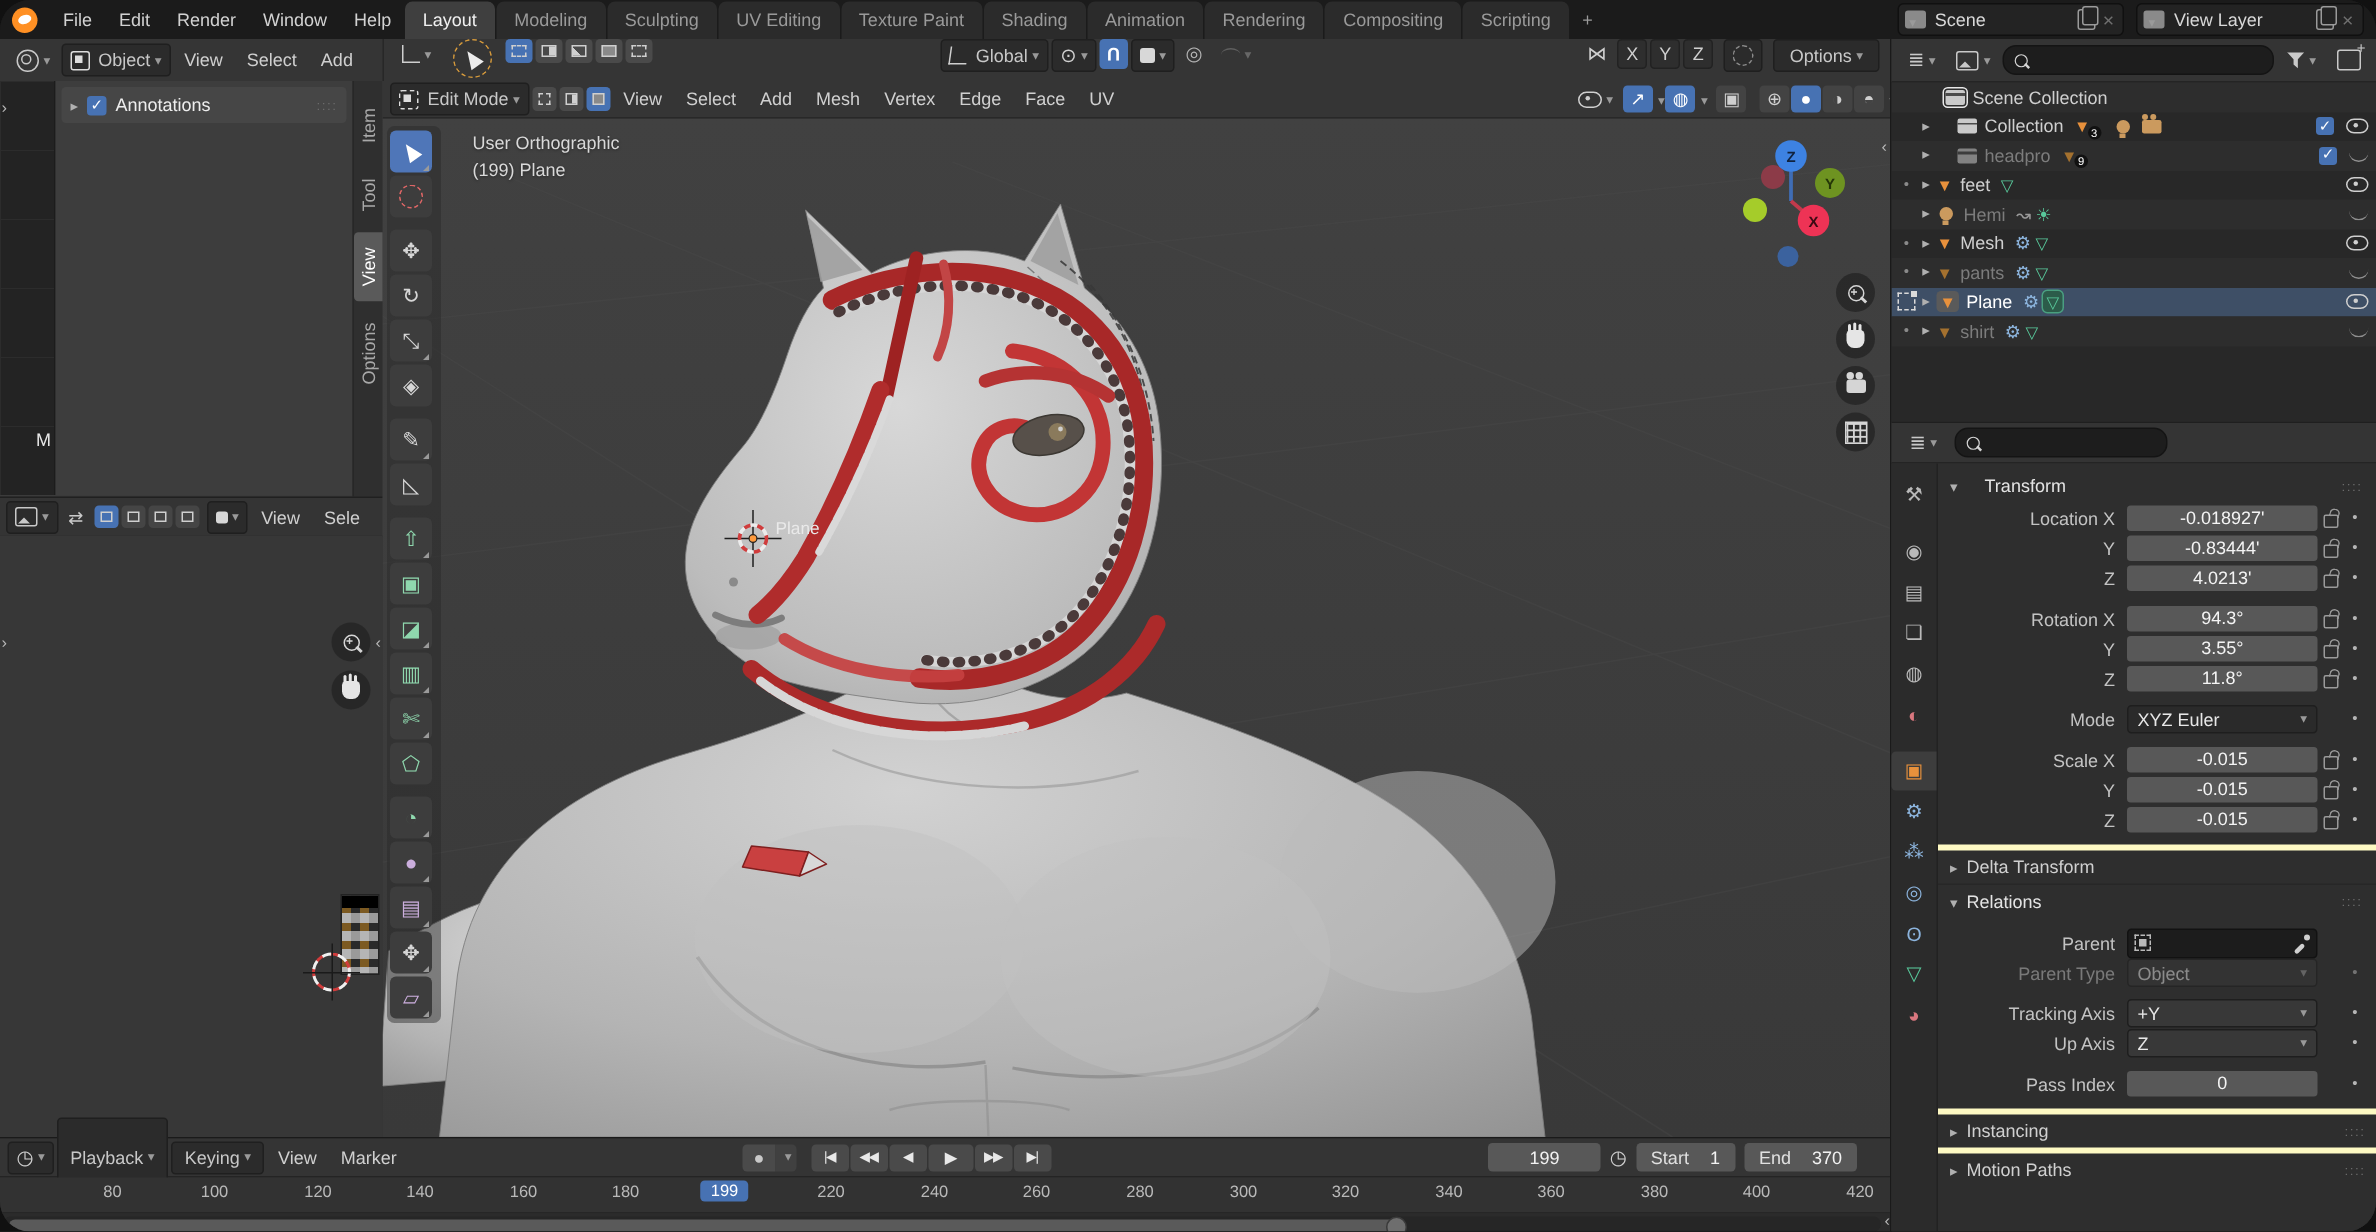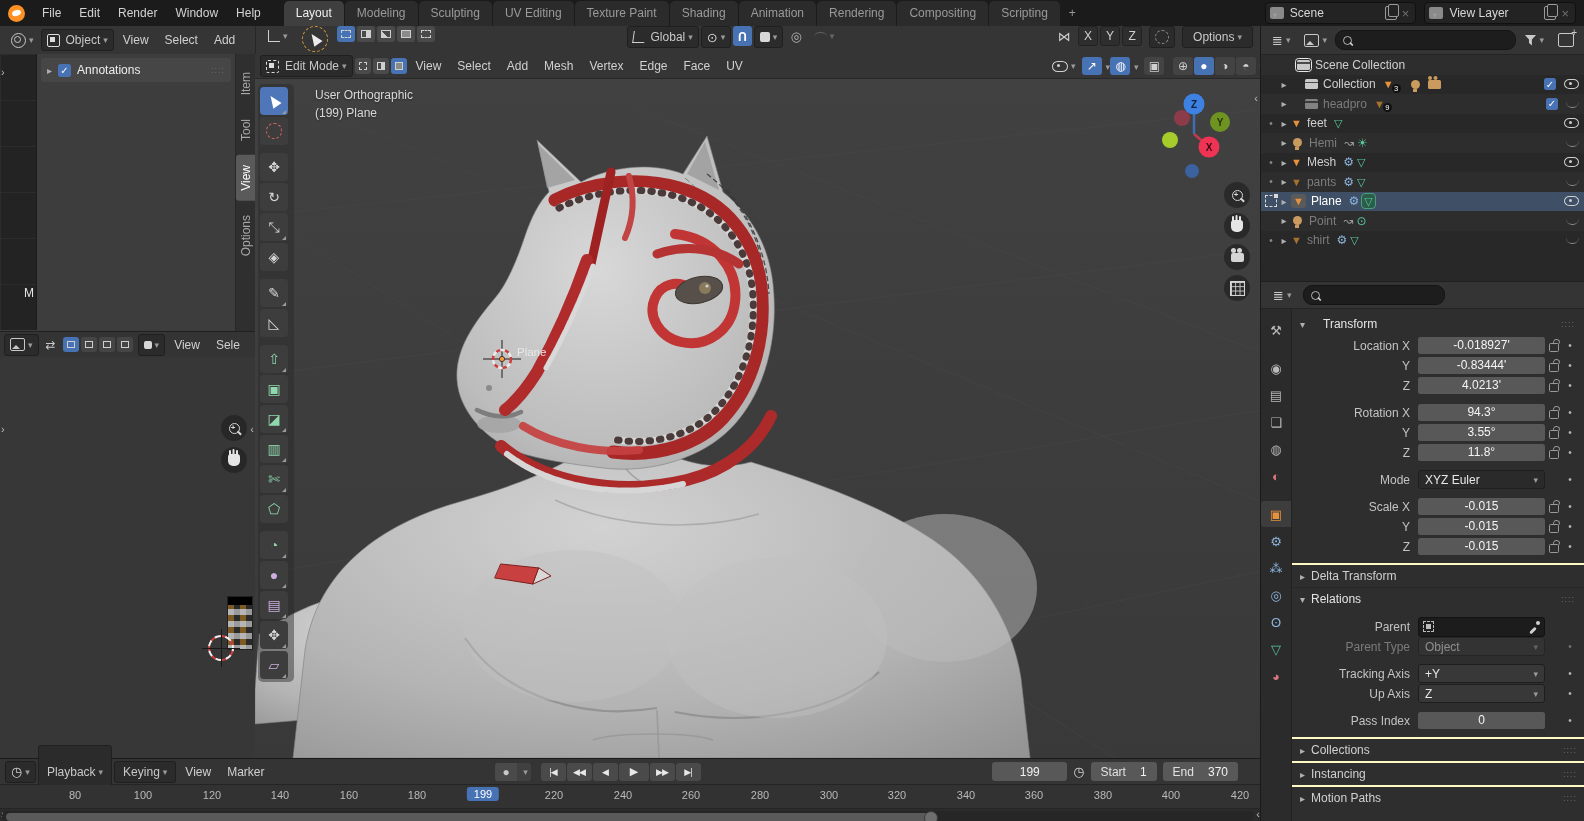--- a/index.html
+++ b/index.html
@@ -1,26 +1,26 @@
 <!DOCTYPE html>
 <html><head>
 <meta charset="utf-8">
 <style>
   html,body{margin:0;padding:0;background:#111;}
   #app{position:relative;width:1584px;height:821px;overflow:hidden;background:#1d1d1d;
-       font-family:"Liberation Sans","DejaVu Sans",sans-serif;font-size:12px;color:#c8c8c8;
+       font-family:"Liberation Sans","DejaVu Sans",sans-serif;font-size:12px;color:#c8c8c8;border-radius:20px;
        -webkit-font-smoothing:antialiased;}
   .r{position:absolute;}
   .dd::after{content:'▾';font-size:9px;color:#9a9a9a;margin-left:3px;}
   
   #topbar{left:0;top:0;width:1584px;height:26px;background:#1b1b1b;display:flex;align-items:center;}
   .logo{width:17px;height:17px;border-radius:50%;background:#ff9024;margin:0 8px 0 8px;position:relative;}
   .logo::after{content:'';position:absolute;left:4px;top:5px;width:9px;height:6px;border-radius:50%;background:#fff;transform:rotate(-18deg);}
   .tmenu{padding:0 9px;color:#d2d2d2;cursor:default;}
-  .wtabs{display:flex;margin-left:14px;height:26px;align-items:flex-end;}
+  .wtabs{display:flex;height:26px;align-items:flex-end;}
   .wtab{padding:5px 12px 6px;background:#2b2b2b;color:#9a9a9a;margin-right:1px;border-radius:5px 5px 0 0;}
   .wtab.active{background:#3f3f3f;color:#f0f0f0;}
   .wtab.plus{background:transparent;color:#9a9a9a;padding:5px 8px 6px;}
   #topbar .spacer{flex:1;}
   .selblock{display:flex;align-items:center;background:#232323;border:1px solid #101010;border-radius:4px;height:20px;margin-right:8px;padding:0 4px;}
   .selblock .lbl{color:#d8d8d8;padding:0 6px;min-width:86px;}
   .mini-ic{width:14px;height:12px;background:#8a8a8a;border-radius:2px;position:relative;}
   .copy-ic{width:10px;height:12px;border:1.2px solid #9a9a9a;border-radius:2px;position:relative;margin:0 3px;}
   .copy-ic::before{content:'';position:absolute;left:2px;top:-3px;width:9px;height:11px;border:1.2px solid #9a9a9a;border-radius:2px;background:#232323;}
   .x-ic::before{content:'×';color:#707070;font-size:13px;padding:0 2px;}
@@ -180,21 +180,21 @@
   
   #props-header{height:26px;background:#343434;border-top:1px solid #1f1f1f;border-bottom:1px solid #242424;display:flex;align-items:center;padding:0 6px;gap:6px;}
   #props{display:flex;height:515px;background:#2e2e2e;}
   #ptabs{width:30px;background:#2b2b2b;border-right:1px solid #222;display:flex;flex-direction:column;align-items:center;padding-top:8px;gap:1px;}
   .ptab{width:30px;height:26px;display:flex;align-items:center;justify-content:center;font-size:13px;color:#b9b9b9;}
   .ptab.active{background:#3d3d3d;border-radius:3px 0 0 3px;}
   .ptab.space{height:10px;}
   #pbody{flex:1;overflow:hidden;padding-top:4px;}
   .panel-head{display:flex;align-items:center;height:22px;padding:0 8px;color:#e4e4e4;}
   .panel-head .grip{margin-right:2px;}
-  .section-head{display:flex;align-items:center;height:22px;padding:0 8px;color:#d0d0d0;border-top:2px solid #fef9c3;}
+  .section-head{display:flex;align-items:center;height:22px;padding:0 8px;color:#d0d0d0;border-top:4px solid #fef9c3;}
   .prow{display:flex;align-items:center;height:19px;margin:1px 8px 1px 0;}
   .plabel{width:118px;text-align:right;padding-right:8px;color:#c3c3c3;}
   .pfield{flex:1;height:17px;background:#585858;border-radius:2.5px;color:#f4f4f4;text-align:center;line-height:17px;}
   .pselect{flex:1;height:17px;background:#2a2a2a;border:1px solid #1e1e1e;border-radius:3px;color:#e8e8e8;display:flex;align-items:center;padding:0 6px;}
   .pselect .dv{flex:1;}
   .lockc{width:18px;display:flex;justify-content:center;}
   .lock{width:8px;height:7px;border:1.2px solid #9a9a9a;border-radius:1.5px;position:relative;margin-top:4px;}
   .lock::before{content:'';position:absolute;top:-5px;left:2.5px;width:5px;height:5px;border:1.2px solid #9a9a9a;border-bottom:none;border-radius:4px 4px 0 0;transform:rotate(14deg);}
   .dotc{width:14px;text-align:center;color:#b5b5b5;font-size:10px;}
   .dotc::before{content:'•';}
@@ -729,33 +729,20 @@
         <span class="name" style="color:#fff">Plane</span>
         <span class="ext">
             <span class="i-wrench"></span>
             <span class="hl2"><span class="i-meshdata"></span></span>
           </span>
         <span class="rt">
             <span class="eye-o"></span>
           </span>
       </div>
       <div class="orow grey">
-        <span class="gut"></span>
-          <span class="expc exp"></span>
-        <span class="lightb"></span>
-        <span class="name">Point</span>
-        <span class="ext">
-            <span class="i-anim"></span>
-            <span class="i-point"></span>
-          </span>
-        <span class="rt">
-            <span class="eye-c"></span>
-          </span>
-      </div>
-      <div class="orow grey">
         <span class="gut">•</span>
           <span class="expc exp"></span>
         <span class="i-mesh"></span>
         <span class="name">shirt</span>
         <span class="ext">
             <span class="i-wrench"></span>
             <span class="i-meshdata"></span>
           </span>
         <span class="rt">
             <span class="eye-c"></span>
@@ -929,25 +916,20 @@
         <div class="gap6"></div>
         <div class="prow">
             <span class="plabel">Pass Index</span>
             <span class="pfield">0</span>
             <span class="lockc"></span>
             <span class="dotc"></span>
           </div>
         <div class="gap6"></div>
         <div class="section-head">
             <span class="exp"></span>
-            <span style="margin-left:6px">Collections</span>
-            <span class="grip"></span>
-          </div>
-        <div class="section-head">
-            <span class="exp"></span>
             <span style="margin-left:6px">Instancing</span>
             <span class="grip"></span>
           </div>
         <div class="section-head">
             <span class="exp"></span>
             <span style="margin-left:6px">Motion Paths</span>
             <span class="grip"></span>
           </div>
       </div>
     </div>

